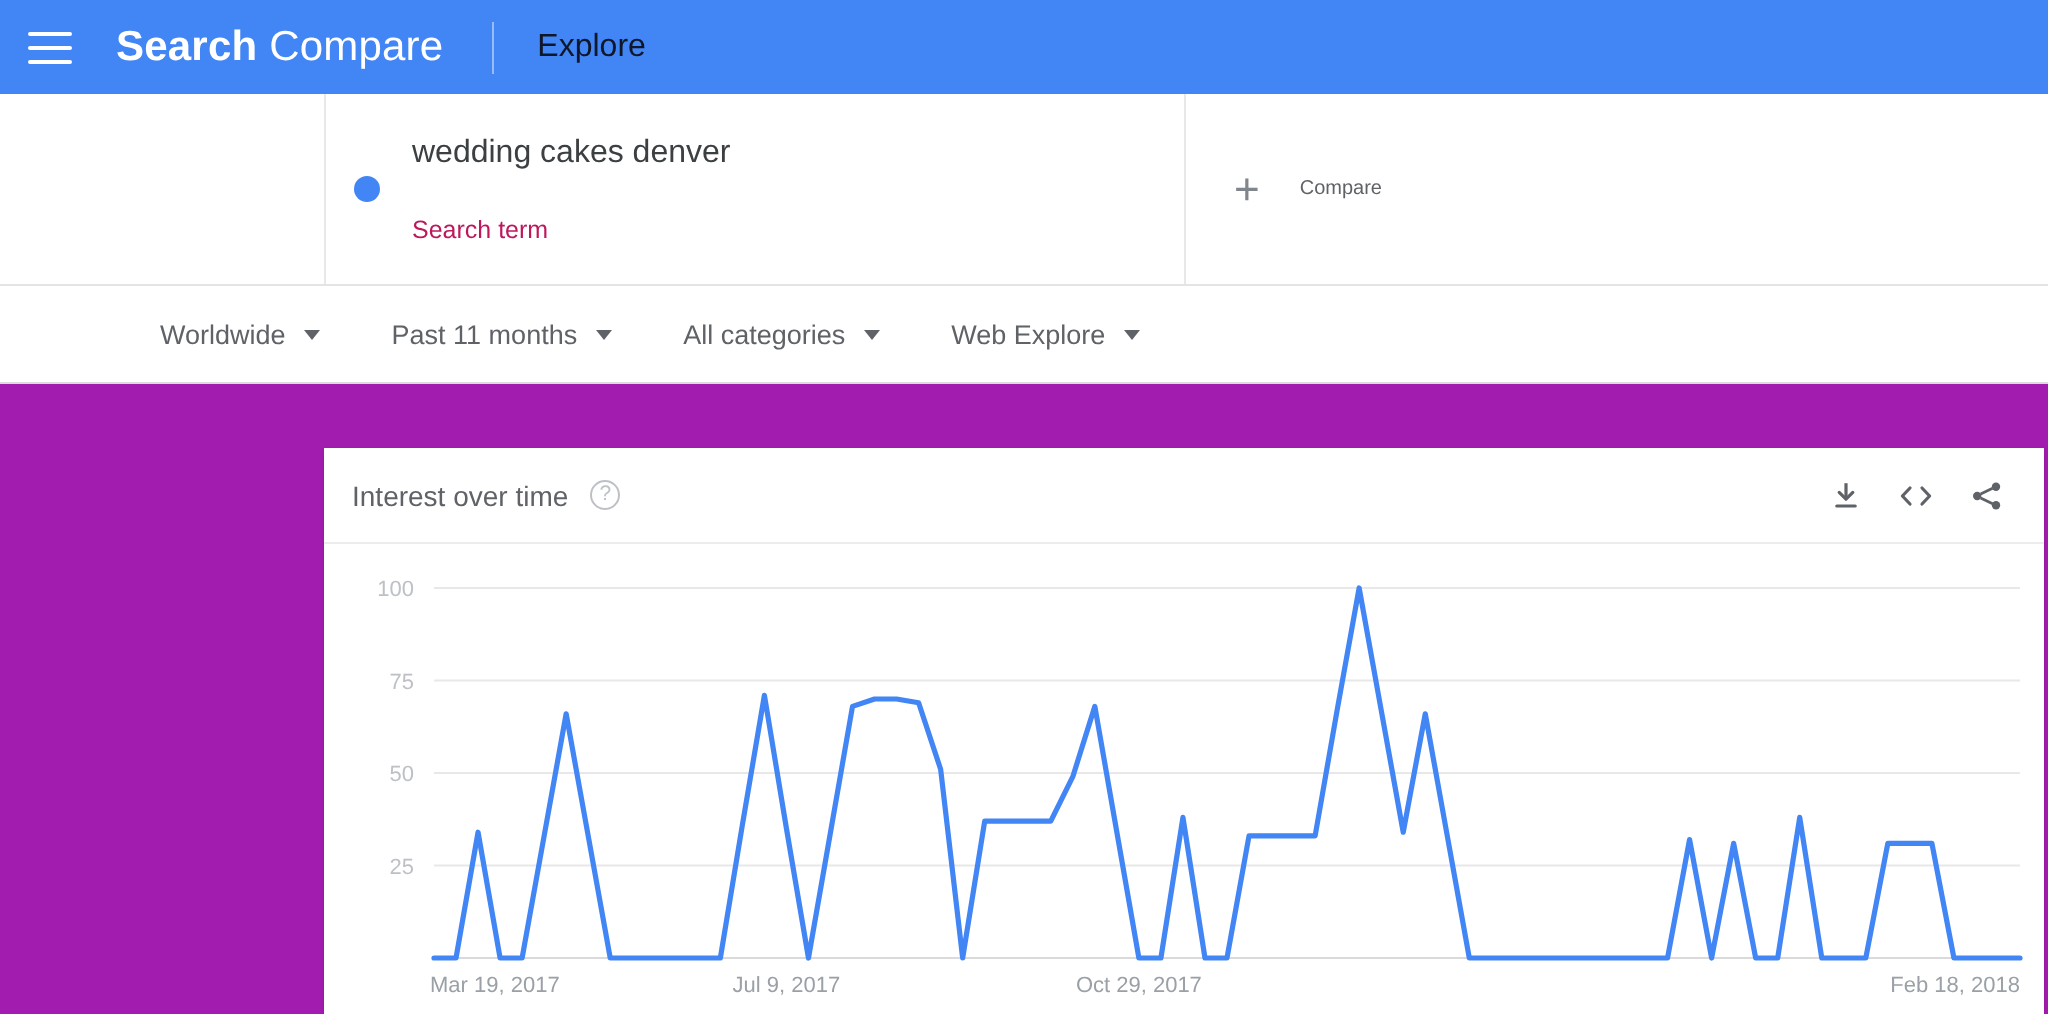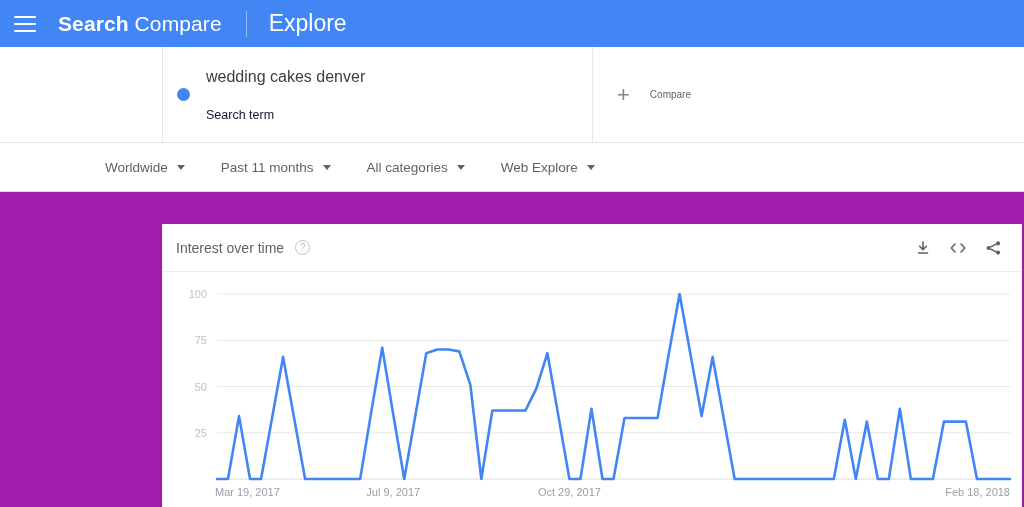--- a/index.html
+++ b/index.html
@@ -33,22 +33,22 @@
     white-space: nowrap;
   }
   .brand .g { font-weight: 700; }
   .brand .t { font-weight: 400; }
   .appbar-divider {
     width: 1px; height: 26px;
     background: rgba(255,255,255,.45);
     margin: 0 22px 0 24px;
   }
   .explore {
-    color: #ffffff;
-    font-size: 23px;
+    color: #0f172a;
+    font-size: 16px;
     cursor: pointer;
   }
 
   
   .termrow {
     height: 96px;
     background: #ffffff;
     display: flex;
     border-bottom: 1px solid #e4e4e4;
     position: relative;
@@ -63,21 +63,21 @@
   }
   .term-dot {
     width: 13px; height: 13px;
     border-radius: 50%;
     background: #4285f4;
     margin-right: 16px;
     flex: none;
   }
   .term-text { display: flex; flex-direction: column; gap: 16px; }
   .term-title { font-size: 16px; color: #3c4043; line-height: 20px; }
-  .term-sub { font-size: 12.5px; color: #0f172a; margin-top: 4px; line-height: 16px; }
+  .term-sub { font-size: 12.5px; color: #be185d; margin-top: 4px; line-height: 16px; }
   .compare-cell {
     flex: 1;
     display: flex;
     align-items: center;
     padding-left: 24px;
     cursor: pointer;
   }
   .compare-plus {
     font-size: 22px;
     color: #80868b;
@@ -86,21 +86,21 @@
     line-height: 1;
   }
   .compare-label { font-size: 10px; color: #5f6368; }
 
   
   .filterrow {
     height: 49px;
     background: #ffffff;
     display: flex;
     align-items: center;
-    padding-left: 105px;
+    padding-left: 80px;
     border-bottom: 1px solid #dcdcdc;
   }
   .filter {
     display: flex;
     align-items: center;
     margin-right: 36px;
     cursor: pointer;
     white-space: nowrap;
   }
   .filter-label { font-size: 13.5px; color: #5f6368; }

